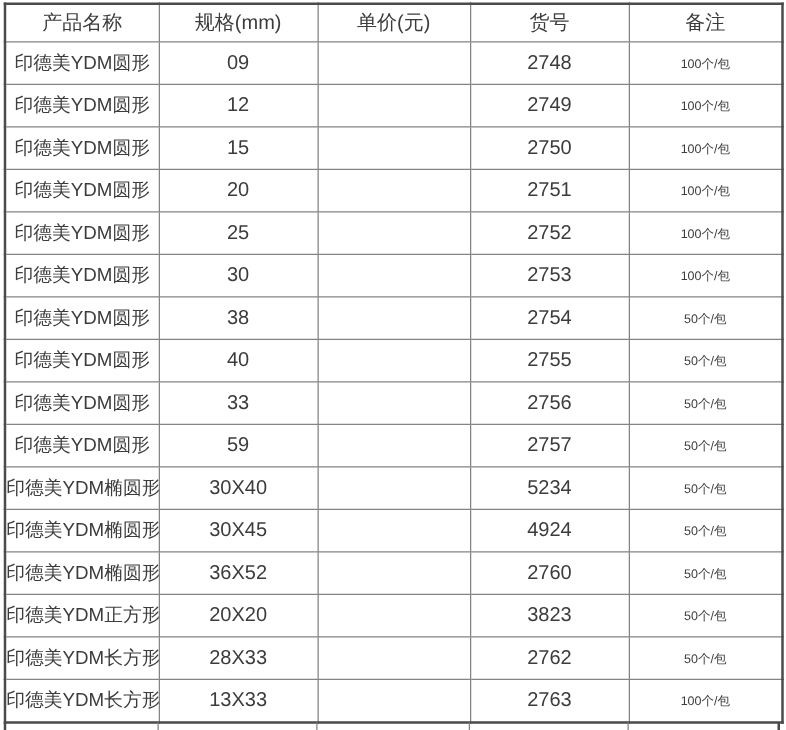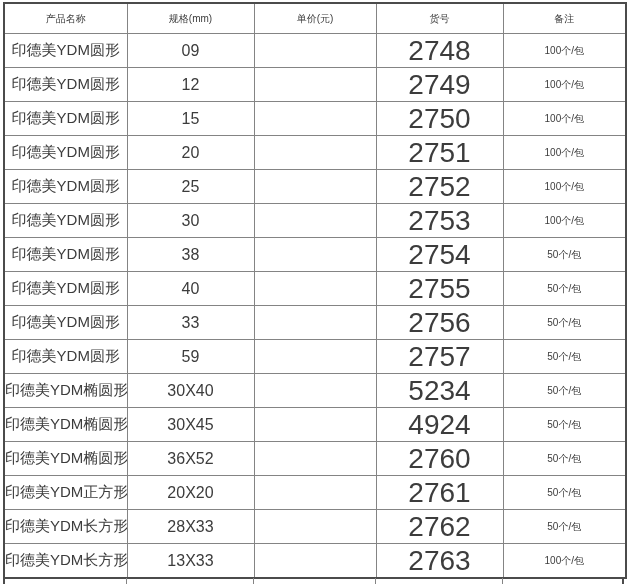--- a/index.html
+++ b/index.html
@@ -25,27 +25,27 @@
     text-align: center;
     vertical-align: middle;
     padding: 0;
     overflow: hidden;
     white-space: nowrap;
     color: #3c3c3c;
     font-weight: normal;
   }
   .price-table th {
     height: 29px;
-    font-size: 10px;
+    font-size: 16px;
   }
   .price-table td { height: 33px; }
   .cell-product { font-size: 15px; }
   .cell-spec    { font-size: 16px; color: #383838; }
   .cell-price   { font-size: 14px; }
-  .cell-sku     { font-size: 28px; color: #383838; }
+  .cell-sku     { font-size: 16px; color: #383838; }
   .cell-remark  { font-size: 10px; }
   
   .stub-line {
     position: absolute;
     top: 578px;
     height: 6px;
     background: #848484;
     width: 1px;
   }
   .stub-line.outer { width: 2px; background: #4b4b4b; }
@@ -161,21 +161,21 @@
           <td class="cell-product">印德美YDM椭圆形</td>
           <td class="cell-spec">36X52</td>
           <td class="cell-price"></td>
           <td class="cell-sku">2760</td>
           <td class="cell-remark">50个/包</td>
         </tr>
         <tr>
           <td class="cell-product">印德美YDM正方形</td>
           <td class="cell-spec">20X20</td>
           <td class="cell-price"></td>
-          <td class="cell-sku">2761</td>
+          <td class="cell-sku">3823</td>
           <td class="cell-remark">50个/包</td>
         </tr>
         <tr>
           <td class="cell-product">印德美YDM长方形</td>
           <td class="cell-spec">28X33</td>
           <td class="cell-price"></td>
           <td class="cell-sku">2762</td>
           <td class="cell-remark">50个/包</td>
         </tr>
         <tr>

